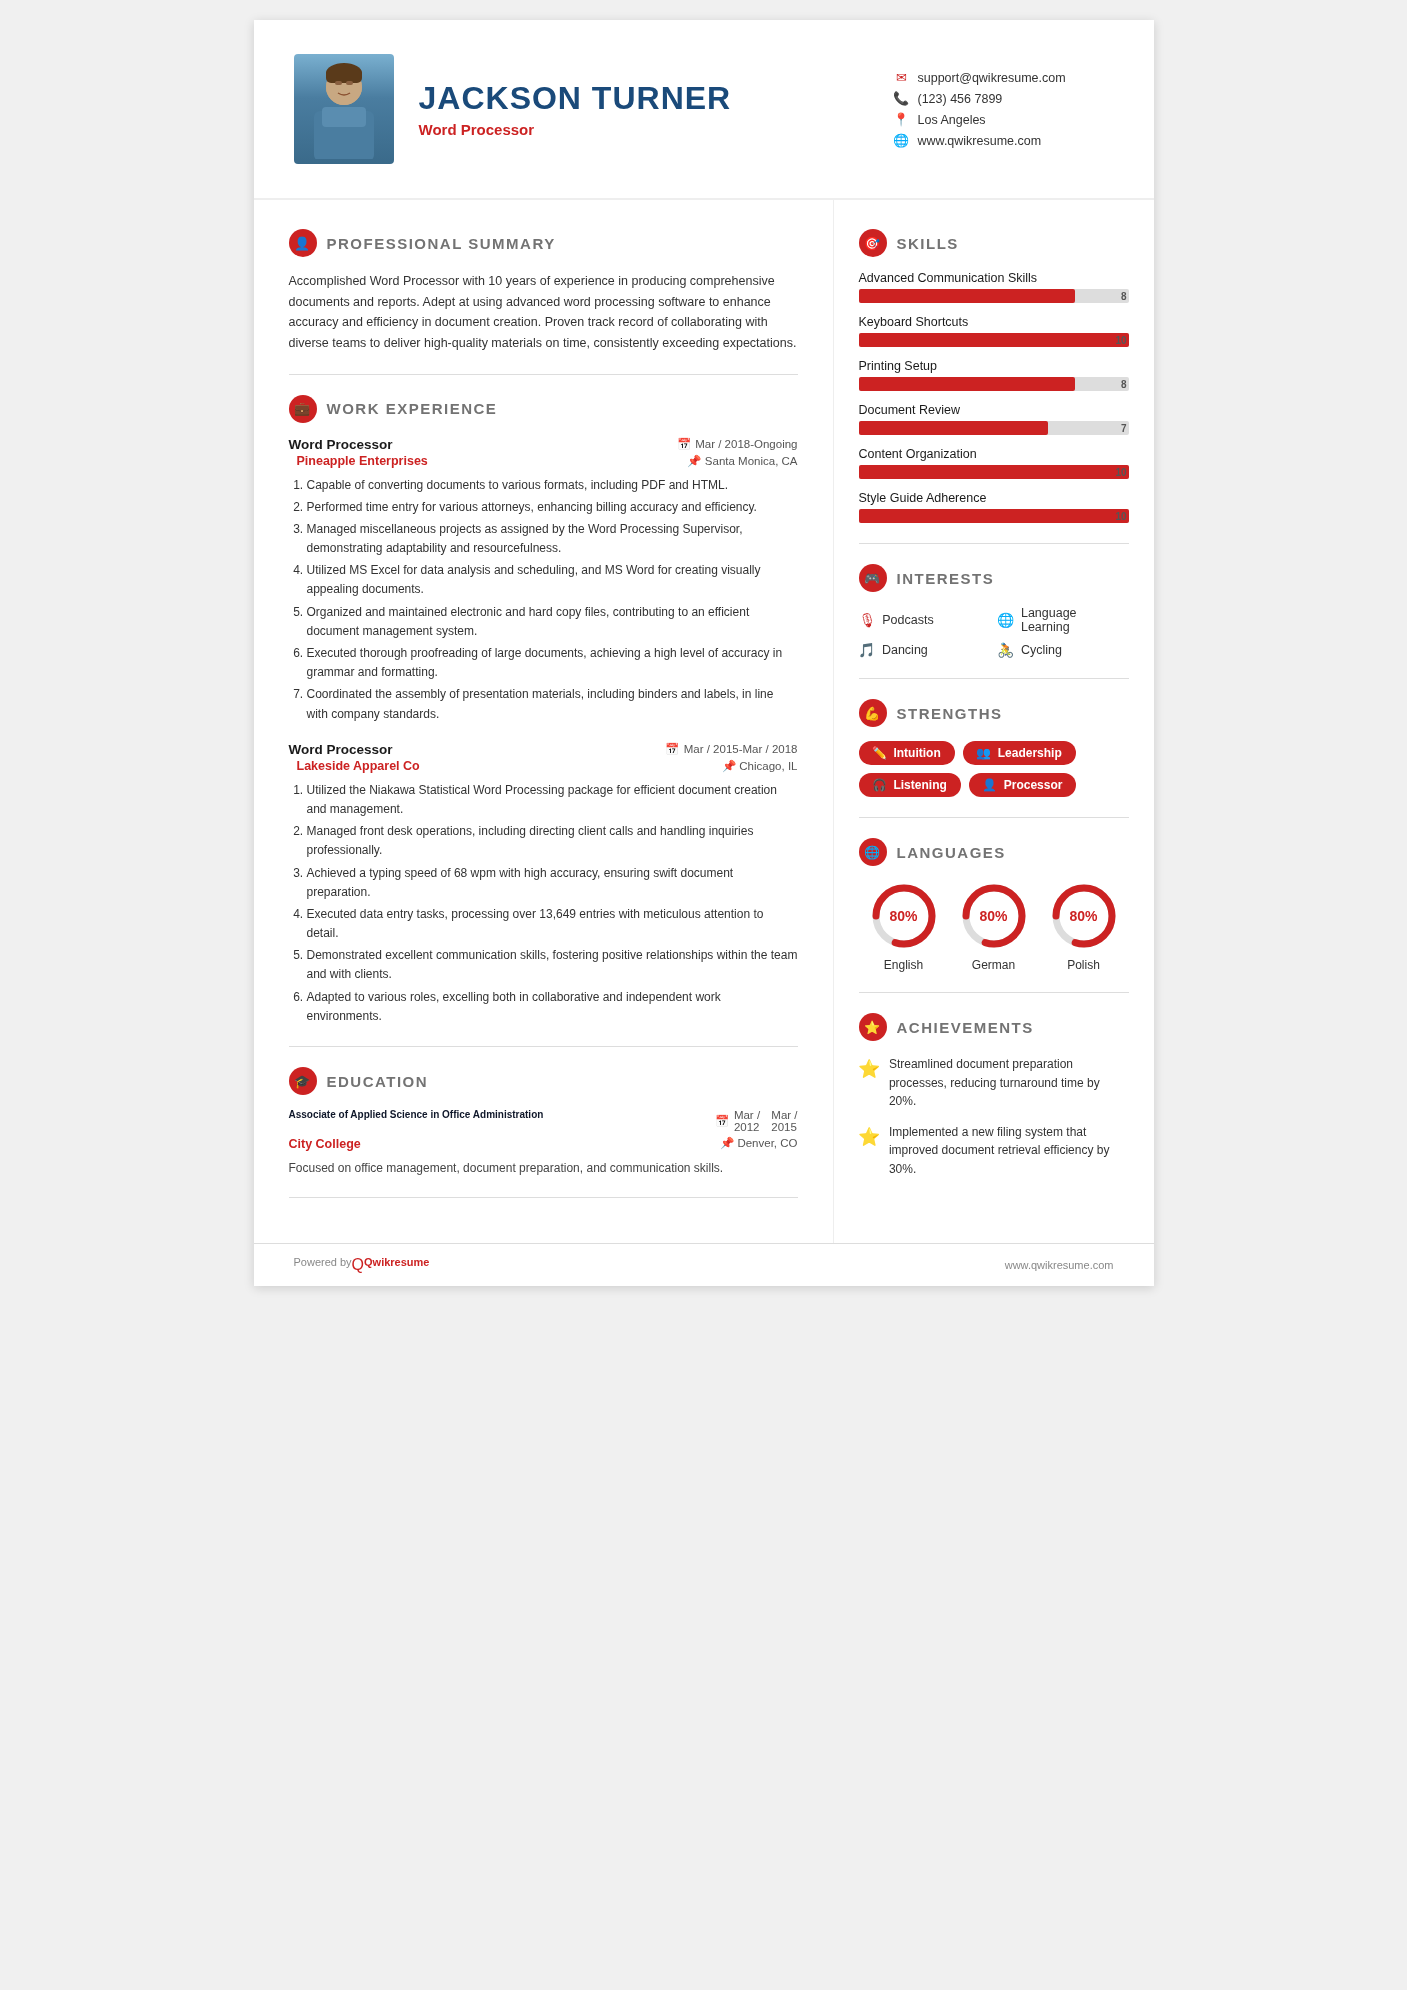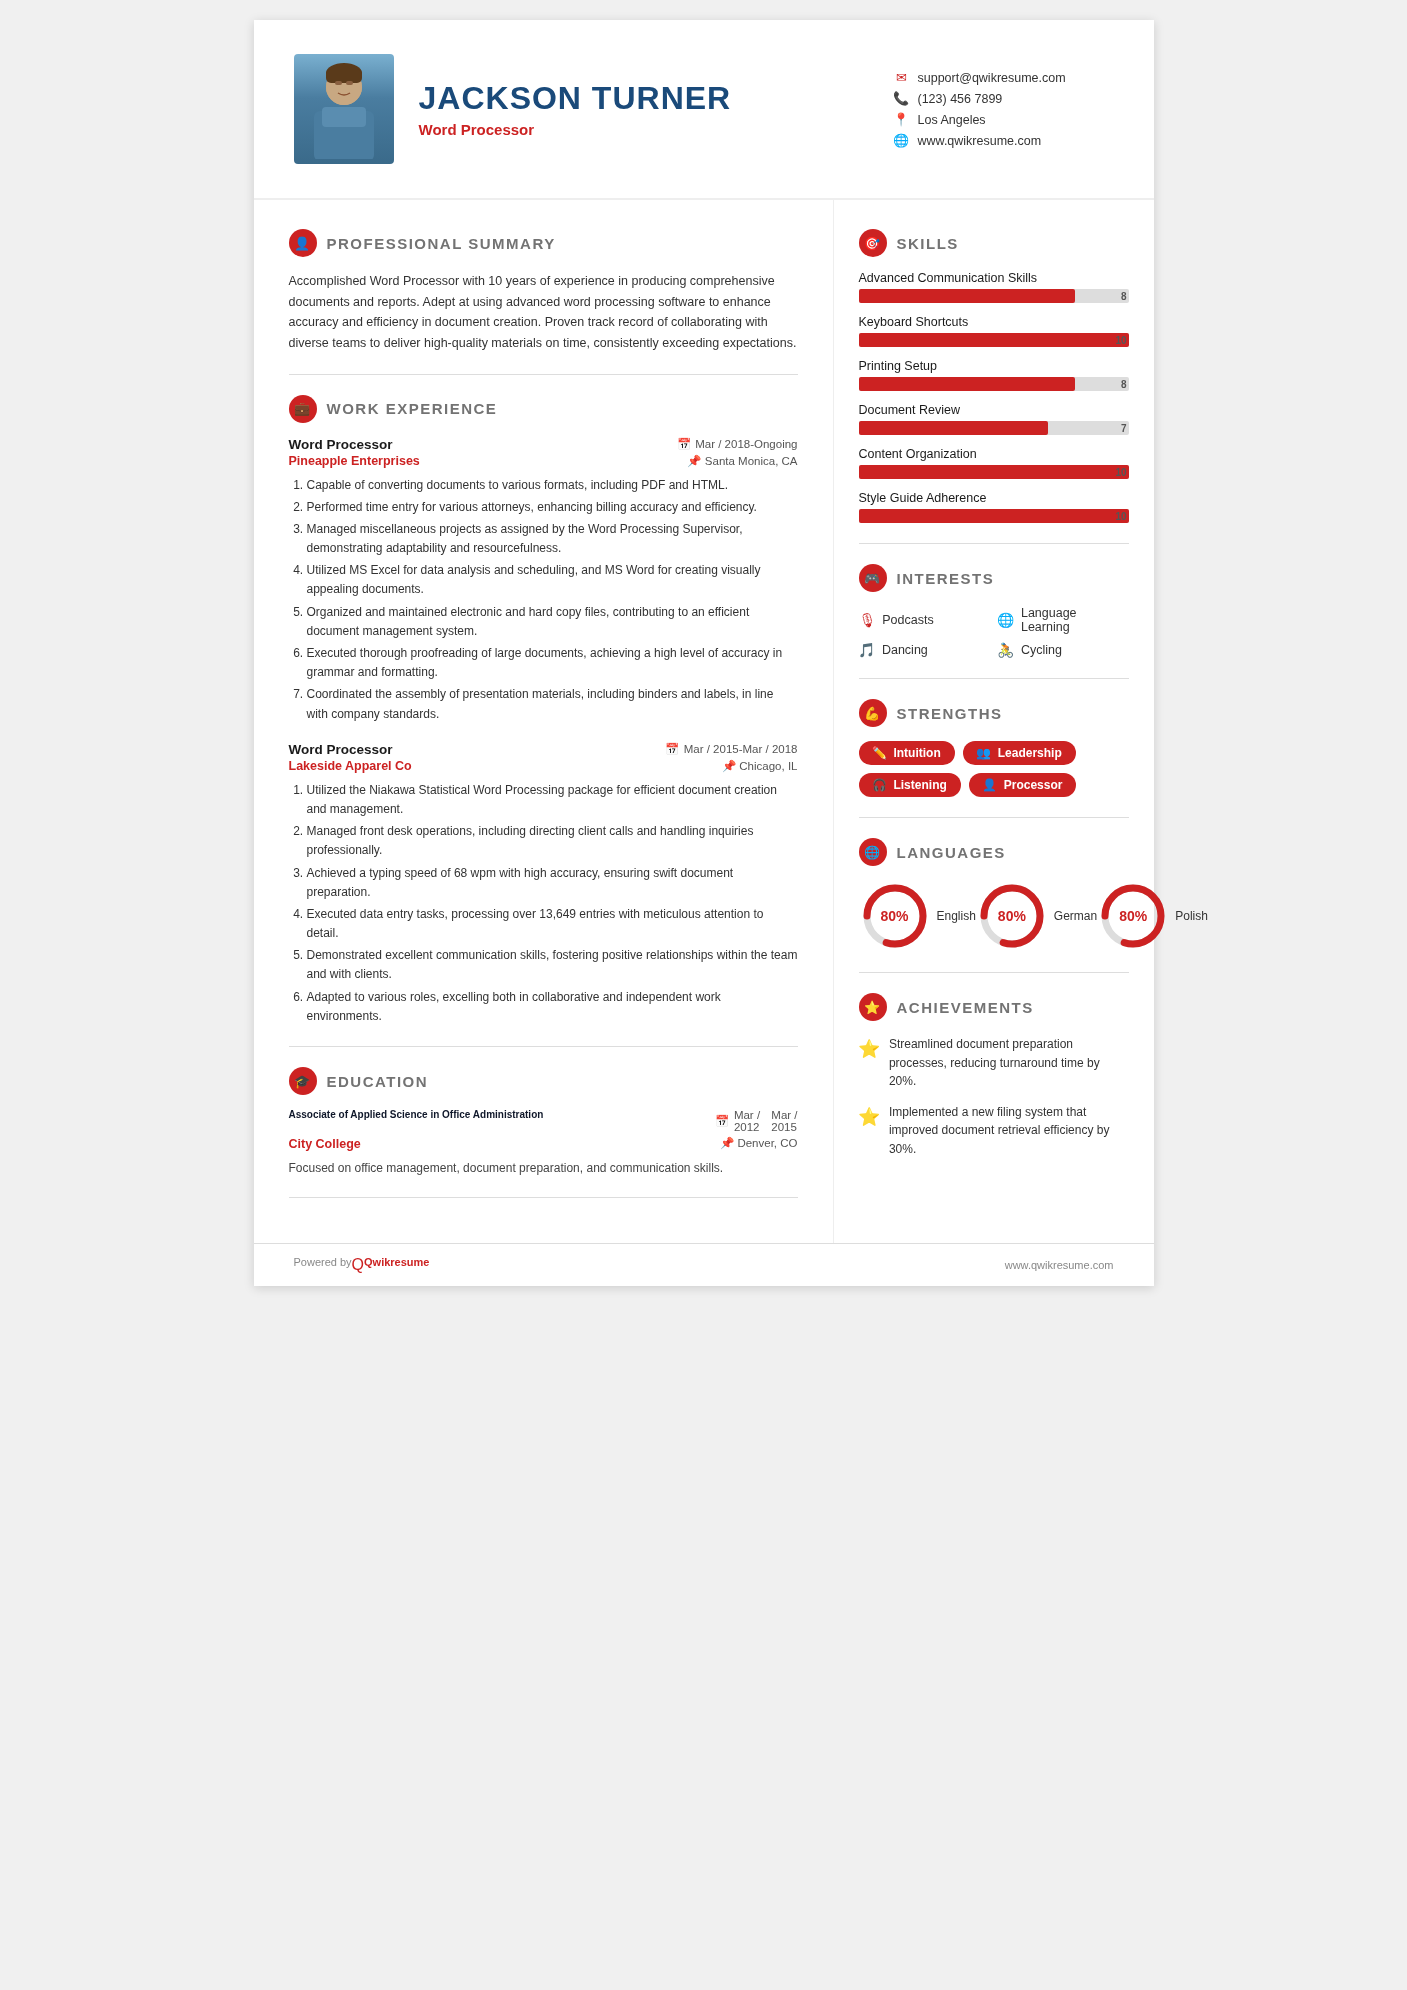--- a/index.html
+++ b/index.html
@@ -149,20 +149,21 @@
       color: #555;
       display: flex;
       align-items: center;
       gap: 4px;
       white-space: nowrap;
     }
     .job-company {
       font-size: 12.5px;
       color: #cc2222;
       font-weight: 600;
+      margin-left: 8px;
     }
     .job-location {
       font-size: 11.5px;
       color: #555;
       display: flex;
       align-items: center;
       gap: 3px;
     }
     .job-meta-row {
       display: flex;
@@ -270,21 +271,21 @@
     }
     
     .languages-circles {
       display: flex;
       justify-content: space-around;
       margin-top: 12px;
       margin-bottom: 8px;
     }
     .lang-circle-wrap {
       display: flex;
-      flex-direction: row;
+      flex-direction: column;
       align-items: center;
       gap: 6px;
     }
     .lang-circle {
       width: 72px;
       height: 72px;
       position: relative;
     }
     .lang-circle svg {
       transform: rotate(-90deg);

